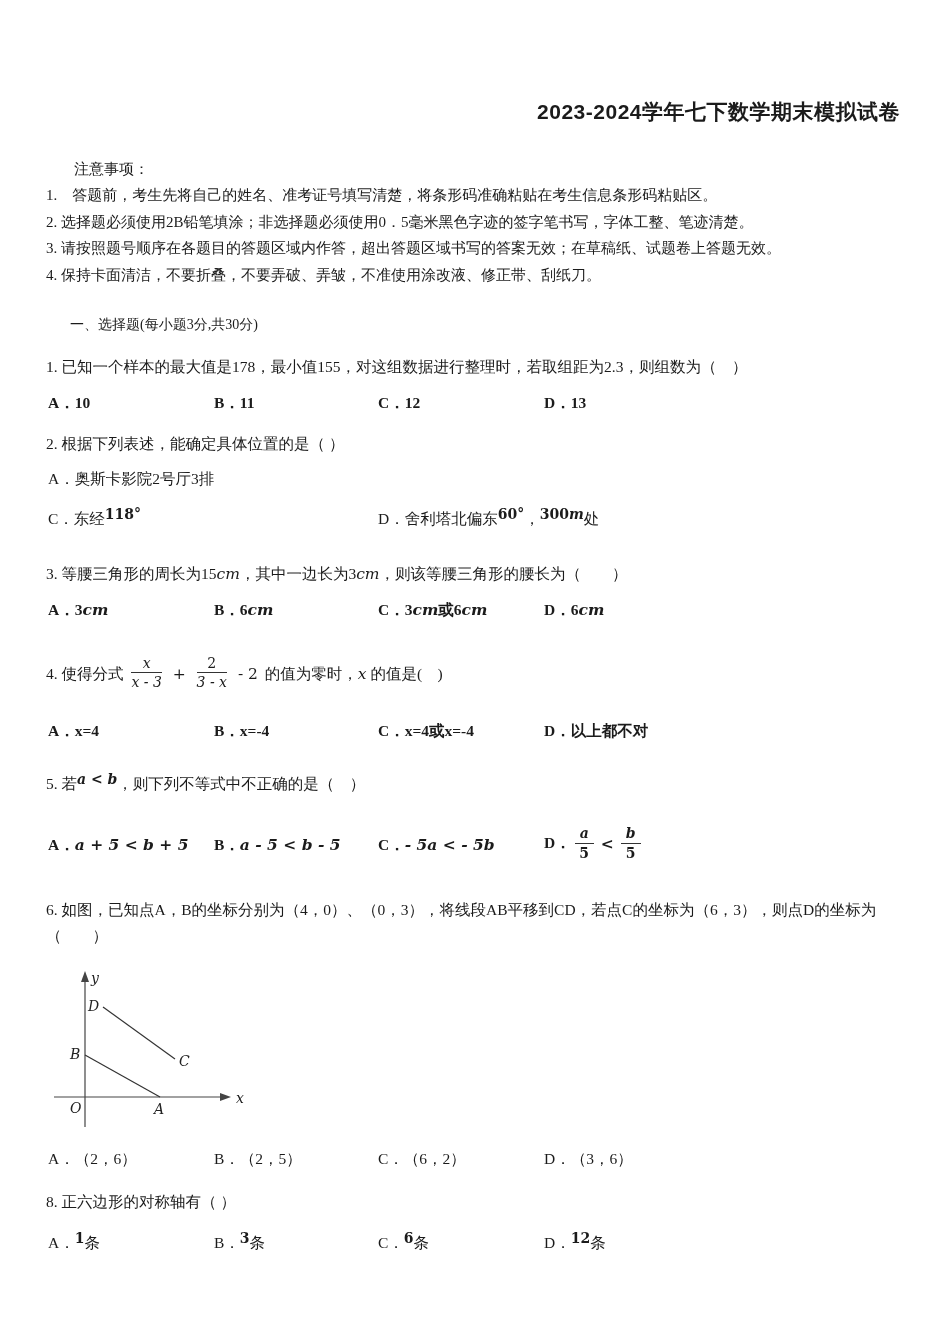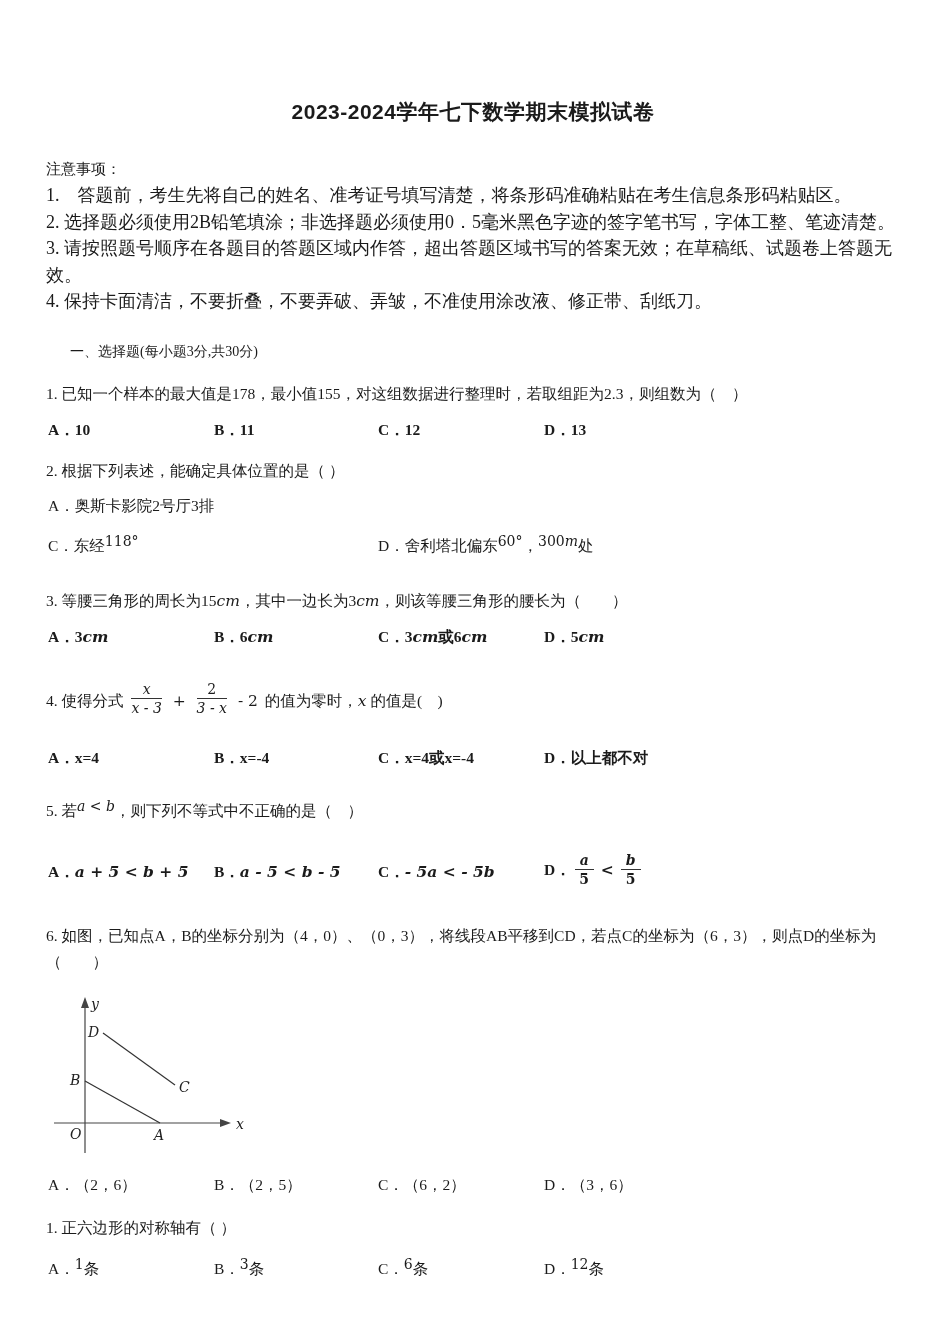--- a/index.html
+++ b/index.html
@@ -3,37 +3,37 @@
 <meta charset="utf-8">
 <style>
   * { box-sizing: border-box; }
   html, body { margin: 0; padding: 0; background: #ffffff; }
   .page {
     width: 950px; height: 1344px; margin: 0 auto; background: #ffffff;
     color: #1b1b1b; font-family: "Liberation Serif", serif; font-size: 15.5px;
     padding: 98px 50px 40px 46px; position: relative; overflow: hidden;
   }
   .title {
-    text-align: center; font-family: "Liberation Sans", sans-serif;
+    text-align: right; font-family: "Liberation Sans", sans-serif;
     font-size: 21px; font-weight: 700; margin: 0 0 30px 0; letter-spacing: 0.5px;
   }
-  .note-header { font-size: 15px; line-height: 26px; }
-  .note-item { font-size: 18px; line-height: 26.5px; }
+  .note-header { font-size: 15px; line-height: 26px; margin-left: 28px; }
+  .note-item { font-size: 15px; line-height: 26.5px; }
   .section-title { margin-top: 24px; font-size: 14px; line-height: 26px; margin-left: 24px; }
   .question { margin-top: 16px; }
   .q-stem { line-height: 26px; }
   .opts {
     display: grid; grid-template-columns: 166px 164px 166px 1fr;
     margin: 11px 0 2px 2px; align-items: center; line-height: 24px;
   }
   .opts2 { display: grid; grid-template-columns: 330px 1fr; margin: 10px 0 2px 2px; line-height: 24px; }
   .boldopts .opt { font-weight: 700; }
   .opt { white-space: nowrap; }
   .mi { font-family: "DejaVu Serif", serif; font-style: italic; }
-  .raised { position: relative; top: -5px; font-family: "DejaVu Serif", serif; font-size: 14px; }
+  .raised { position: relative; top: -5px; font-family: "DejaVu Serif", serif; font-size: 14px; font-weight: bold; }
   .frac {
     display: inline-block; vertical-align: middle; text-align: center;
     font-family: "DejaVu Serif", serif; font-size: 14px; line-height: 1.15;
     margin: 0 4px; position: relative; top: -2px;
   }
   .frac .num { display: block; border-bottom: 1px solid #333; padding: 0 5px 1px 5px; }
   .frac .den { display: block; padding-top: 1px; }
   .mop { margin: 0 3px; font-family: "DejaVu Serif", serif; }
   .mathline { display: block; line-height: 46px; }
   .mathline > span { vertical-align: middle; }
@@ -88,21 +88,21 @@
   </div>
 
   <div class="question q3">
     <div class="q-stem">
       <span>3. 等腰三角形的周长为15</span><span class="mi">cm</span><span>，其中一边长为3</span><span class="mi">cm</span><span>，则该等腰三角形的腰长为（　　）</span>
     </div>
     <div class="opts boldopts">
       <span class="opt"><span>A．3</span><span class="mi">cm</span></span>
       <span class="opt"><span>B．6</span><span class="mi">cm</span></span>
       <span class="opt"><span>C．3</span><span class="mi">cm</span><span>或6</span><span class="mi">cm</span></span>
-      <span class="opt"><span>D．5</span><span class="mi">cm</span></span>
+      <span class="opt"><span>D．6</span><span class="mi">cm</span></span>
     </div>
   </div>
 
   <div class="question q4">
     <div class="q-stem mathline">
       <span>4. 使得分式</span>
       <span class="frac"><span class="num mi">x</span><span class="den mi">x - 3</span></span>
       <span class="mop">+</span>
       <span class="frac"><span class="num">2</span><span class="den mi">3 - x</span></span>
       <span class="mop">- 2</span>
@@ -153,21 +153,21 @@
     </div>
     <div class="opts">
       <span class="opt">A．（2，6）</span>
       <span class="opt">B．（2，5）</span>
       <span class="opt">C．（6，2）</span>
       <span class="opt">D．（3，6）</span>
     </div>
   </div>
 
   <div class="question q7">
-    <div class="q-stem">1. 正六边形的对称轴有（ ）</div>
+    <div class="q-stem">8. 正六边形的对称轴有（ ）</div>
     <div class="opts" style="margin-top:16px;">
       <span class="opt"><span>A．</span><span class="raised">1</span><span>条</span></span>
       <span class="opt"><span>B．</span><span class="raised">3</span><span>条</span></span>
       <span class="opt"><span>C．</span><span class="raised">6</span><span>条</span></span>
       <span class="opt"><span>D．</span><span class="raised">12</span><span>条</span></span>
     </div>
   </div>
 
 </div>
 

